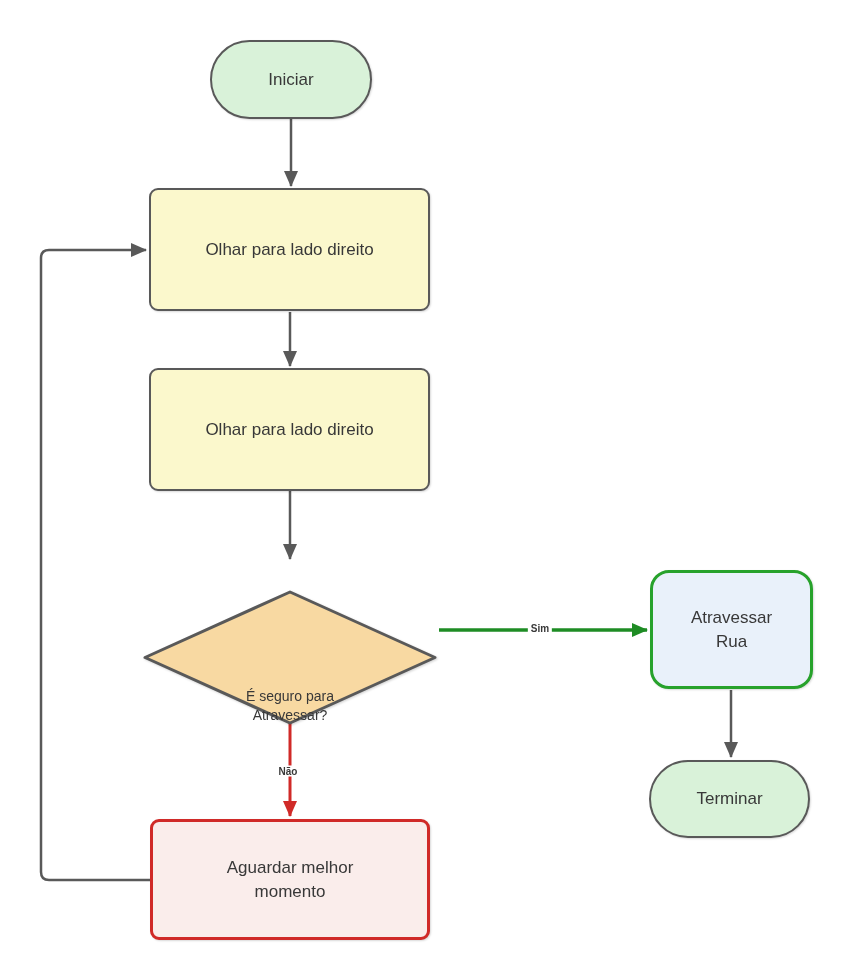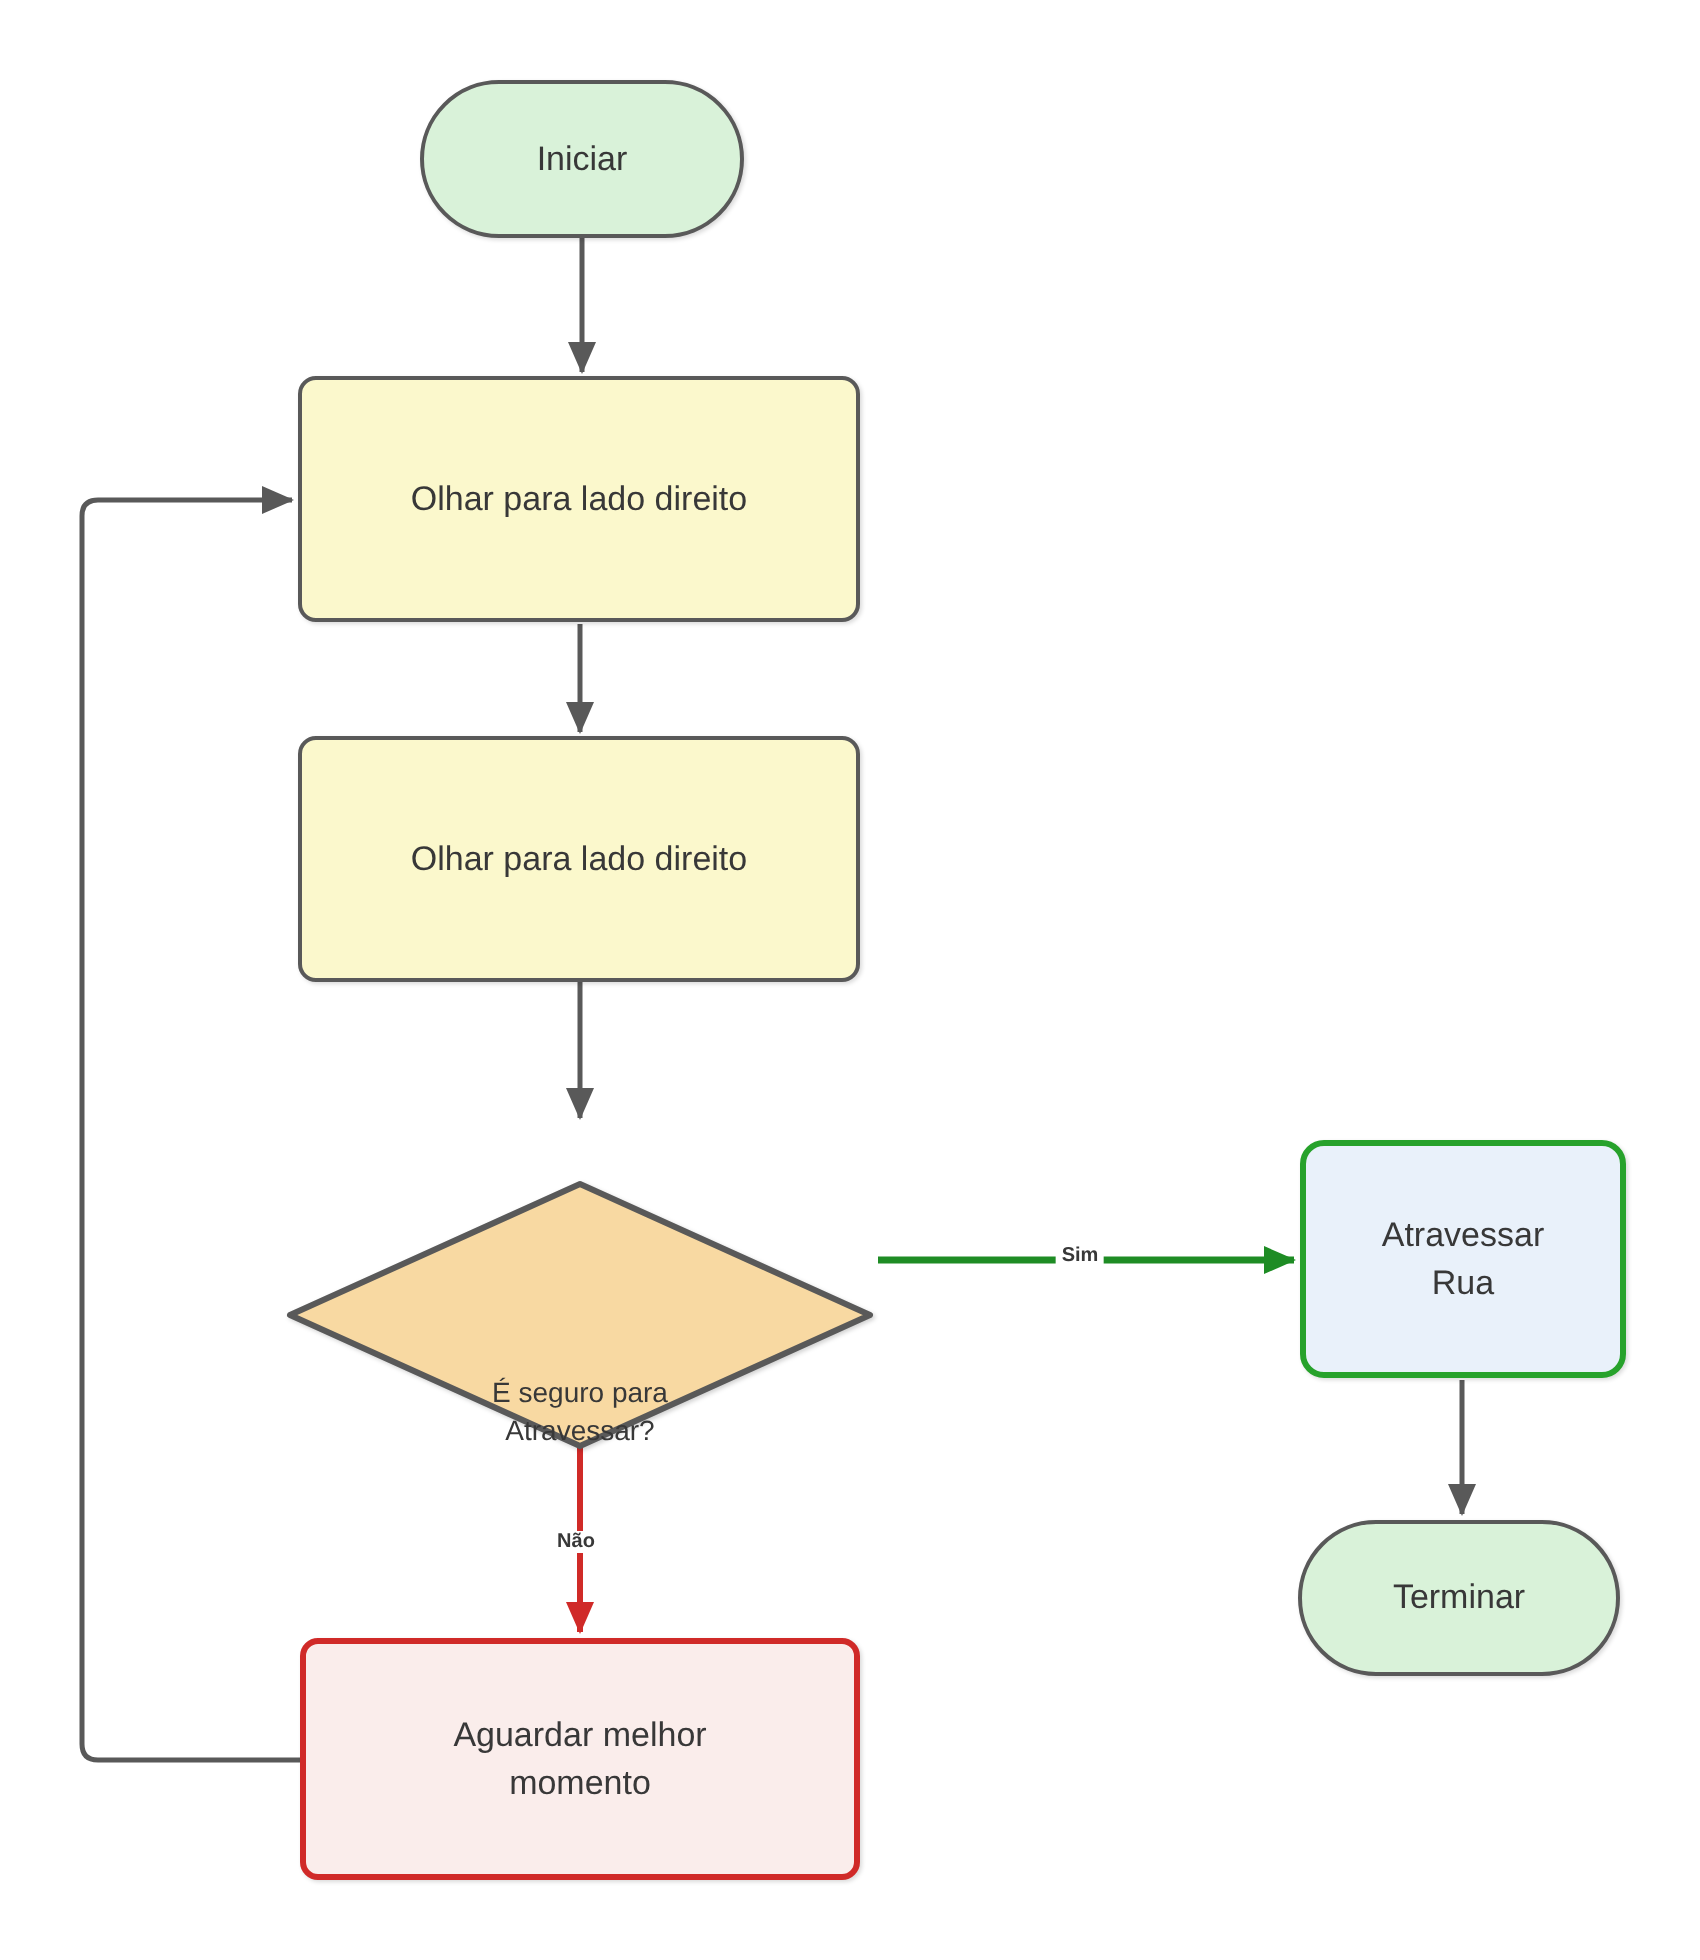--- a/index.html
+++ b/index.html
@@ -116,21 +116,21 @@
   </div>
 
   <div class="diamond-wrap">
     <svg width="296" height="137" viewBox="0 0 296 137">
       <polygon points="148,3 293,68.5 148,134 3,68.5" fill="var(--fill-orange)" stroke="var(--stroke-gray)" stroke-width="3" stroke-linejoin="round"></polygon>
     </svg>
     <span class="diamond-label">É seguro para
 Atravessar?</span>
   </div>
 
-  <div class="node process-blue" style="left:650px;top:570px;width:163px;height:119px;">
+  <div class="node process-blue" style="left:650px;top:570px;width:163px;height:119px;border-radius:19px;">
     <span>Atravessar
 Rua</span>
   </div>
 
   <div class="node terminal" style="left:649px;top:760px;width:161px;height:78px;">
     <span>Terminar</span>
   </div>
 
   <div class="node process-pink" style="left:150px;top:819px;width:280px;height:121px;">
     <span>Aguardar melhor

